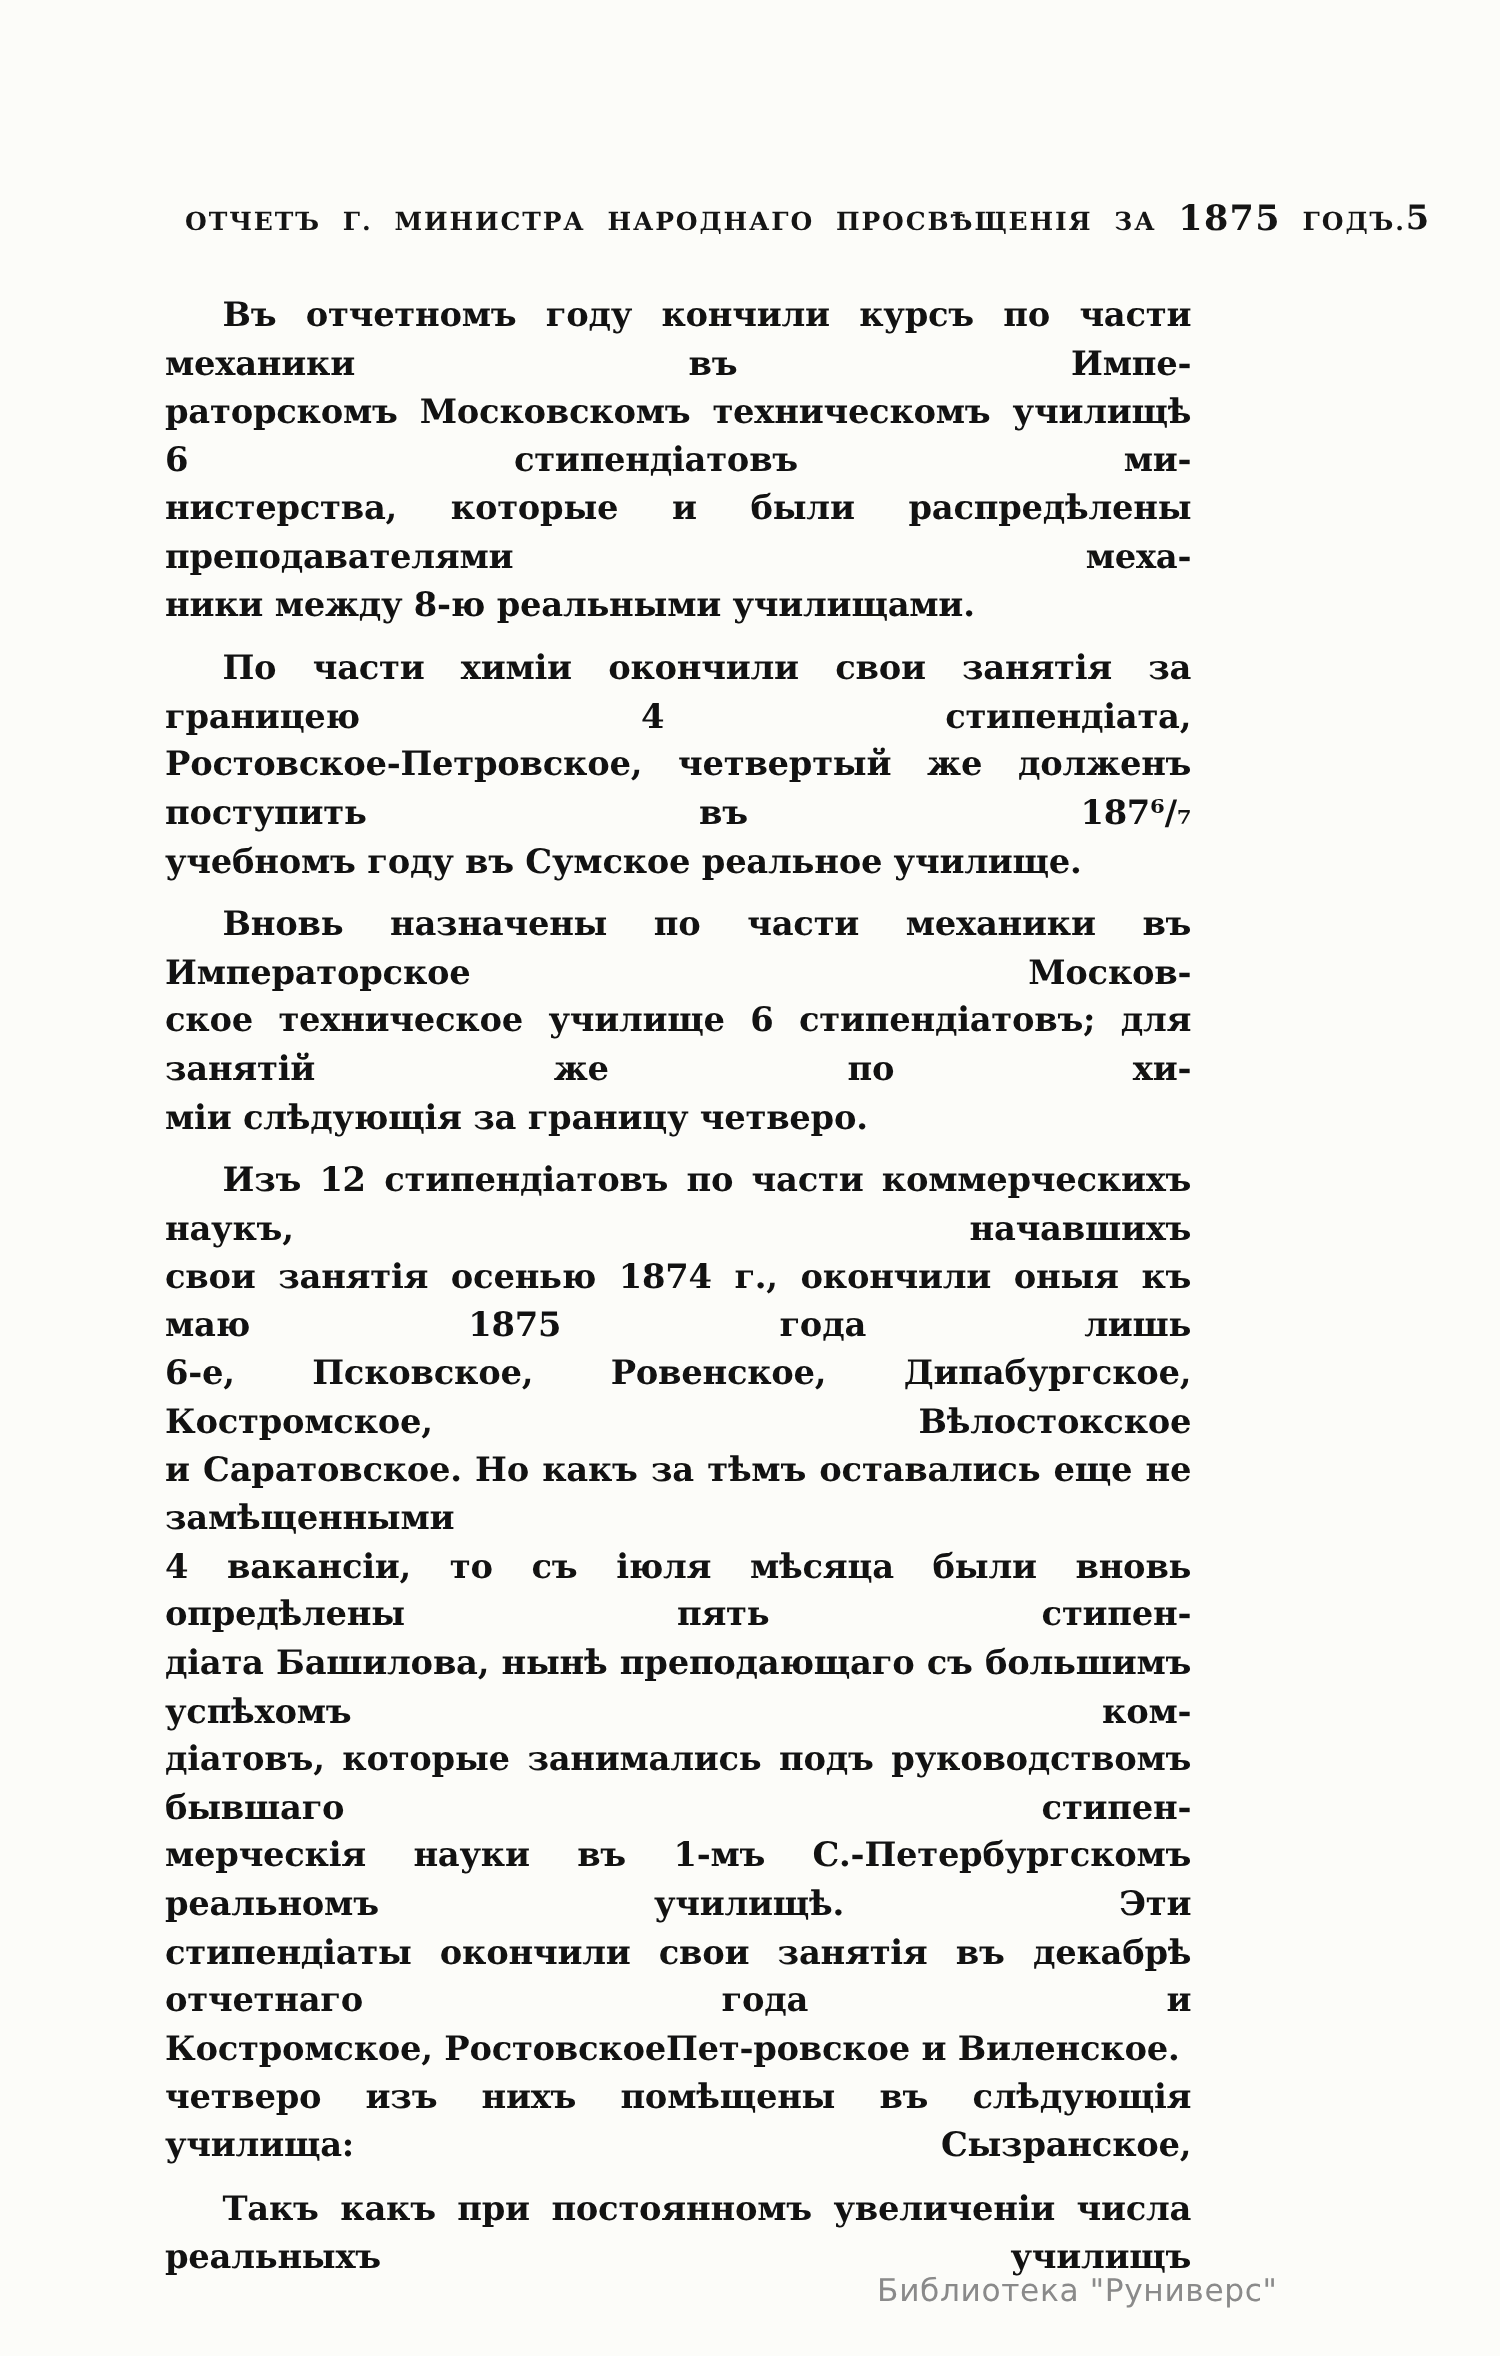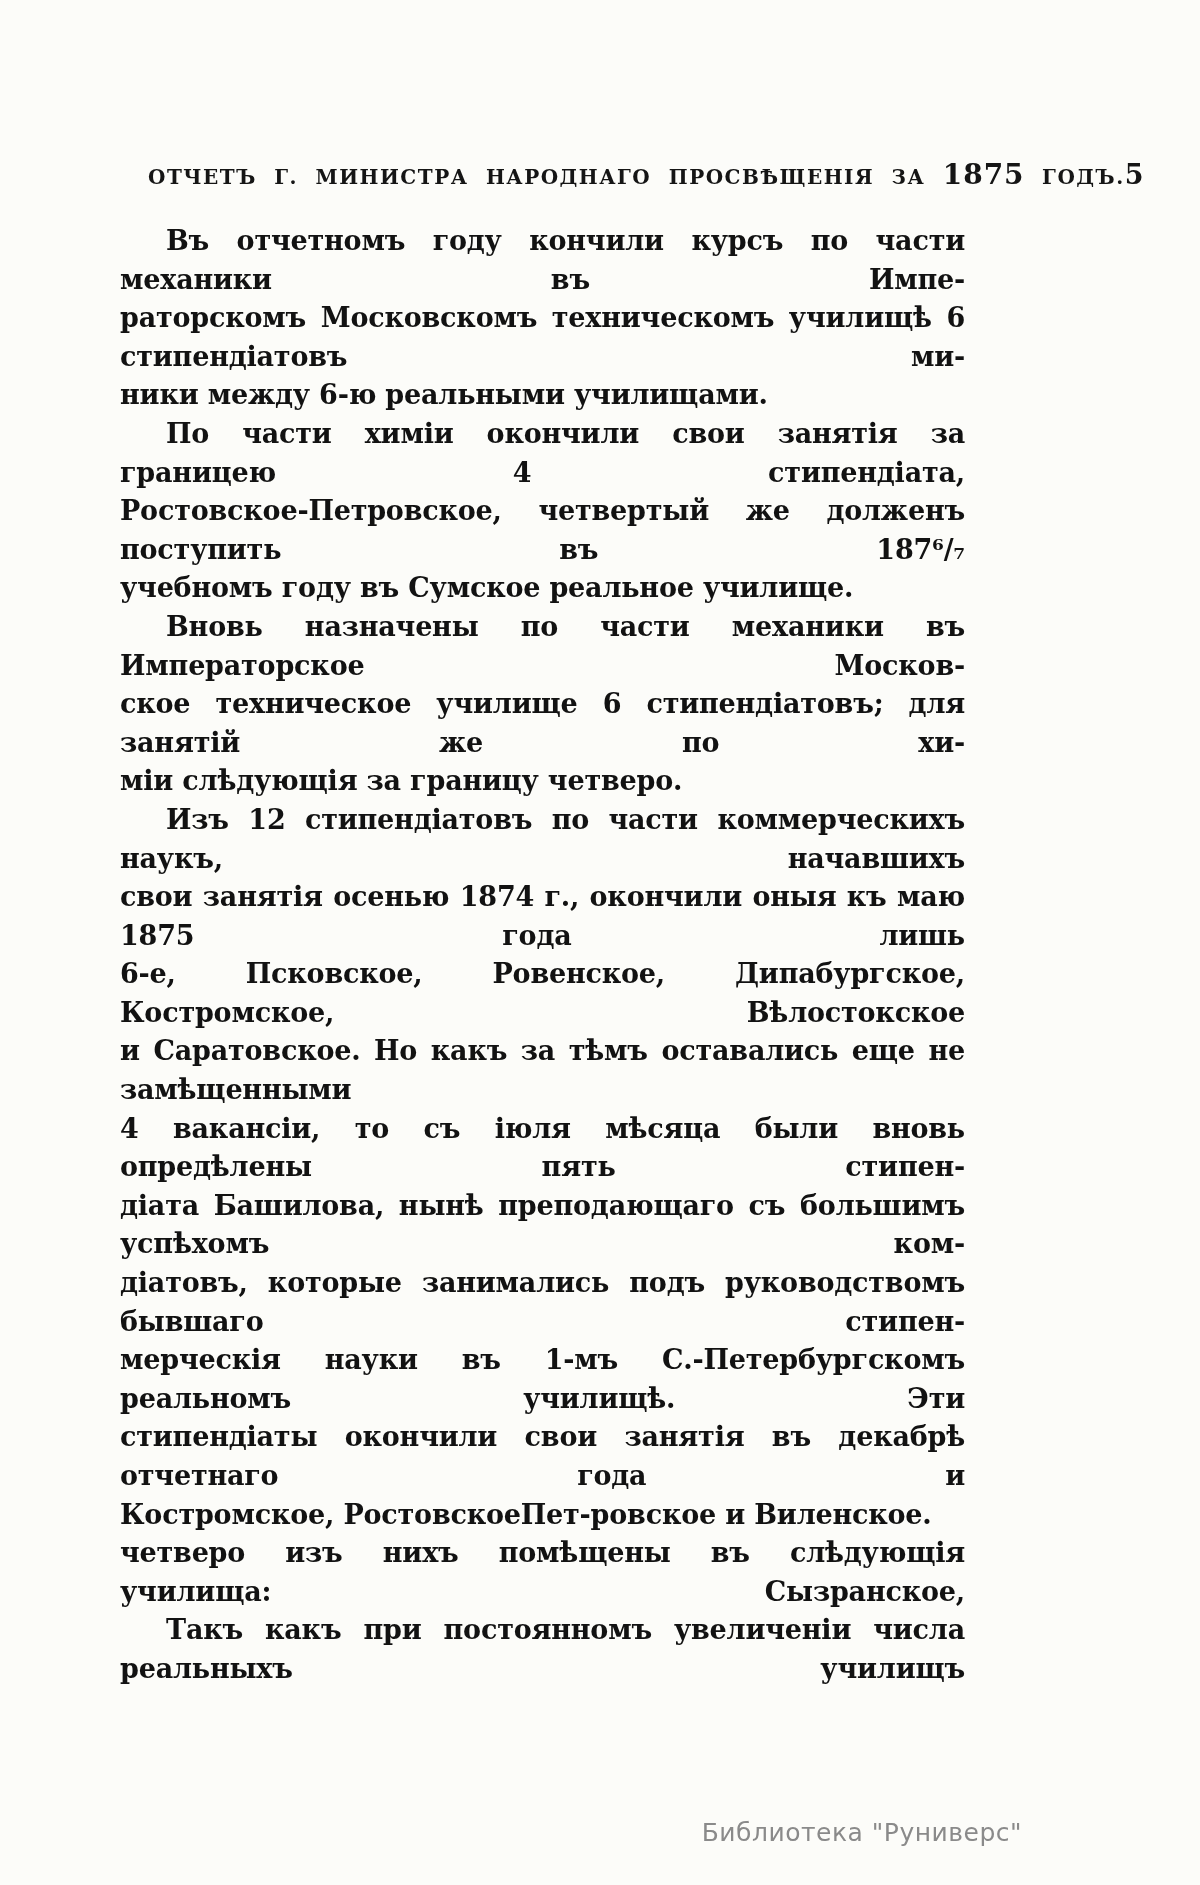--- a/index.html
+++ b/index.html
@@ -49,21 +49,21 @@
     position: absolute;
     top: 222px;
     left: 120px;
     width: 845px;
     color: #121212;
     font-size: 27px;
     font-weight: bold;
     letter-spacing: -0.2px;
   }
   .paragraph {
-    margin: 0;
+    margin: 12px;
   }
   .line {
     line-height: 38.6px;
     text-align: justify;
     text-align-last: justify;
     white-space: normal;
   }
   .line.para-first {
     text-indent: 46px;
   }
@@ -92,21 +92,22 @@
       <span class="year">1875</span>
       <span>ГОДЪ.</span>
     </div>
     <div class="page-number">5</div>
   </div>
 
   <div class="body-text" id="body-text">
       <div class="paragraph">
         <div class="line para-first">Въ отчетномъ году кончили курсъ по части механики въ Импе-</div>
         <div class="line">раторскомъ Московскомъ техническомъ училищѣ 6 стипендіатовъ ми-</div>
-        <div class="line para-last">ники между 6-ю реальными училищами.</div>
+        <div class="line">нистерства, которые и были распредѣлены преподавателями меха-</div>
+        <div class="line para-last">ники между 8-ю реальными училищами.</div>
       </div>
       <div class="paragraph">
         <div class="line para-first">По части химіи окончили свои занятія за границею 4 стипендіата,</div>
         <div class="line">Ростовское-Петровское, четвертый же долженъ поступить въ 187⁶/₇</div>
         <div class="line para-last">учебномъ году въ Сумское реальное училище.</div>
       </div>
       <div class="paragraph">
         <div class="line para-first">Вновь назначены по части механики въ Императорское Москов-</div>
         <div class="line">ское техническое училище 6 стипендіатовъ; для занятій же по хи-</div>
         <div class="line para-last">міи слѣдующія за границу четверо.</div>

